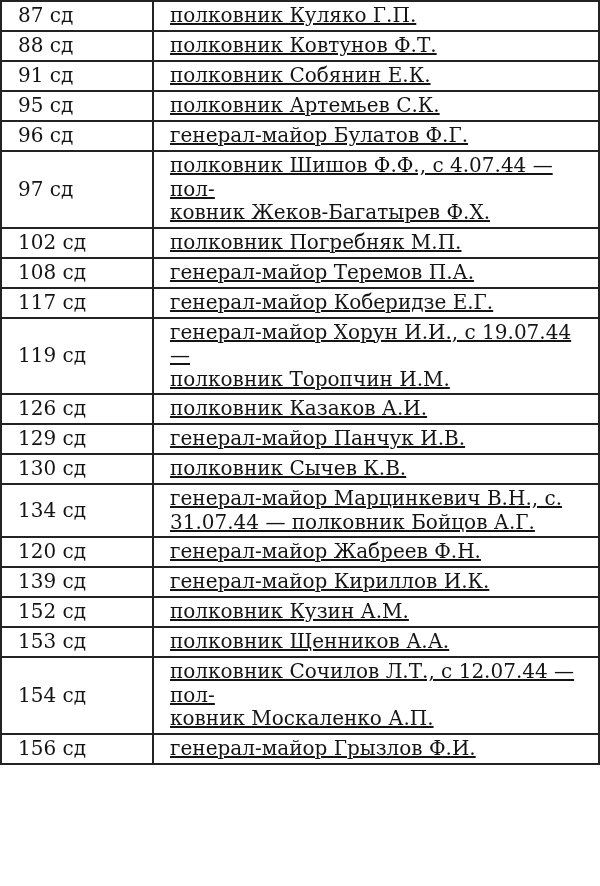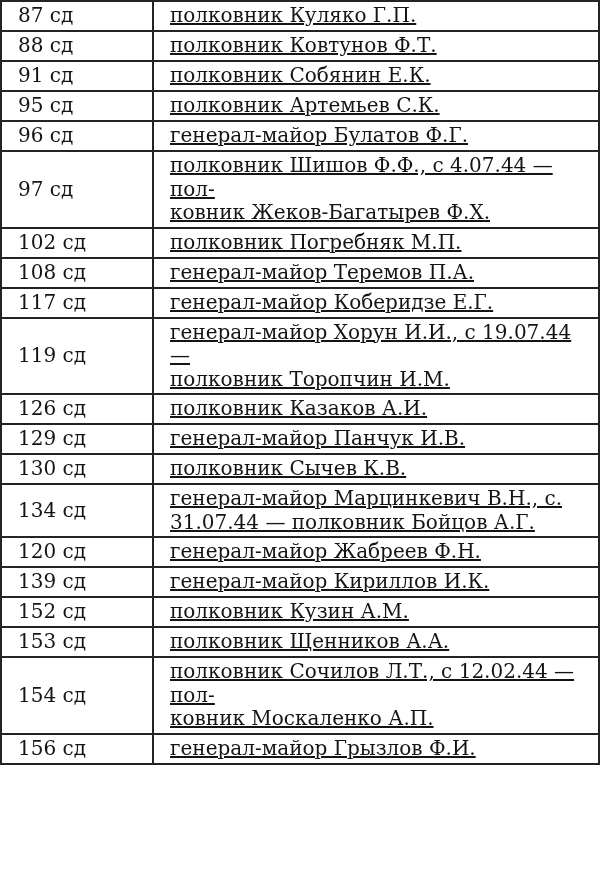--- a/index.html
+++ b/index.html
@@ -140,21 +140,21 @@
     <td class="commander-cell">полковник Кузин А.М.</td>
   </tr>
 
   <tr>
     <td class="division-cell">153 сд</td>
     <td class="commander-cell">полковник Щенников А.А.</td>
   </tr>
 
   <tr>
     <td class="division-cell">154 сд</td>
-    <td class="commander-cell">полковник Сочилов Л.Т., с 12.02.44 — пол-
+    <td class="commander-cell">полковник Сочилов Л.Т., с 12.07.44 — пол-
 ковник Москаленко А.П.</td>
   </tr>
 
   <tr>
     <td class="division-cell">156 сд</td>
     <td class="commander-cell">генерал-майор Грызлов Ф.И.</td>
   </tr>
 </tbody>
 </table>
 

